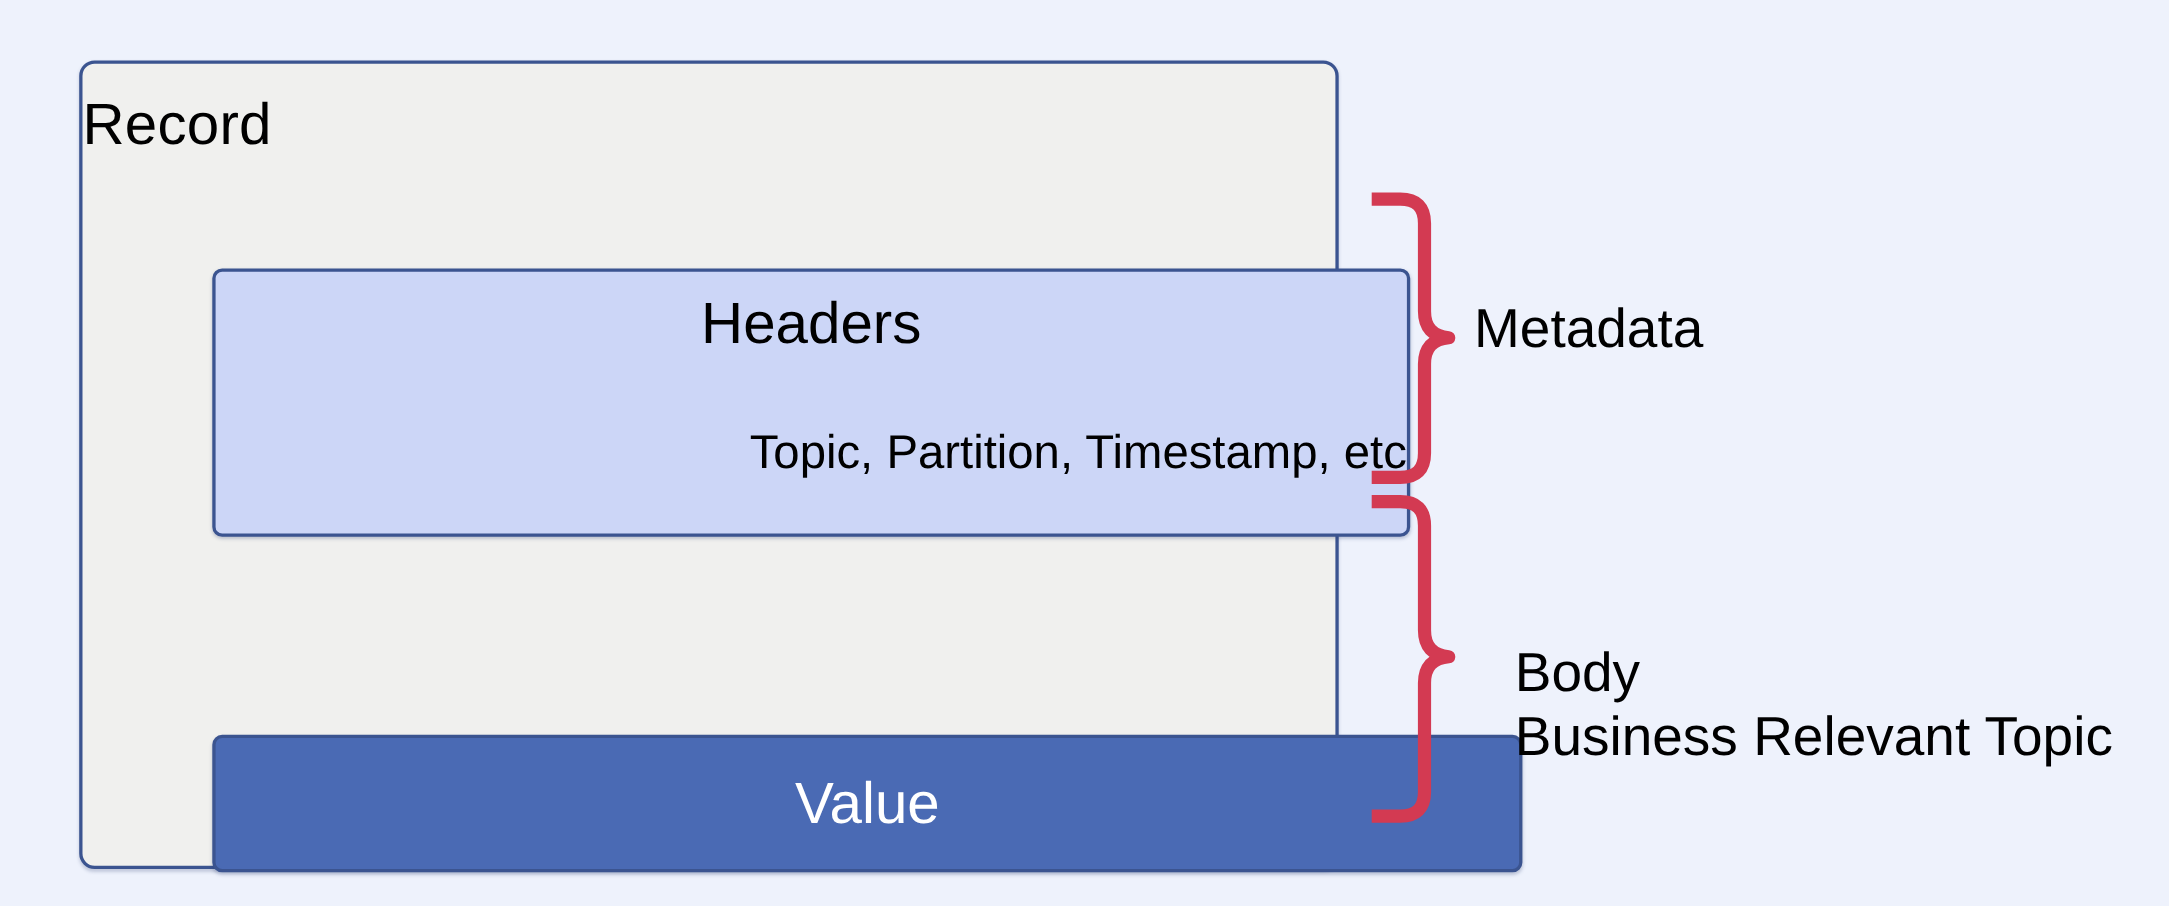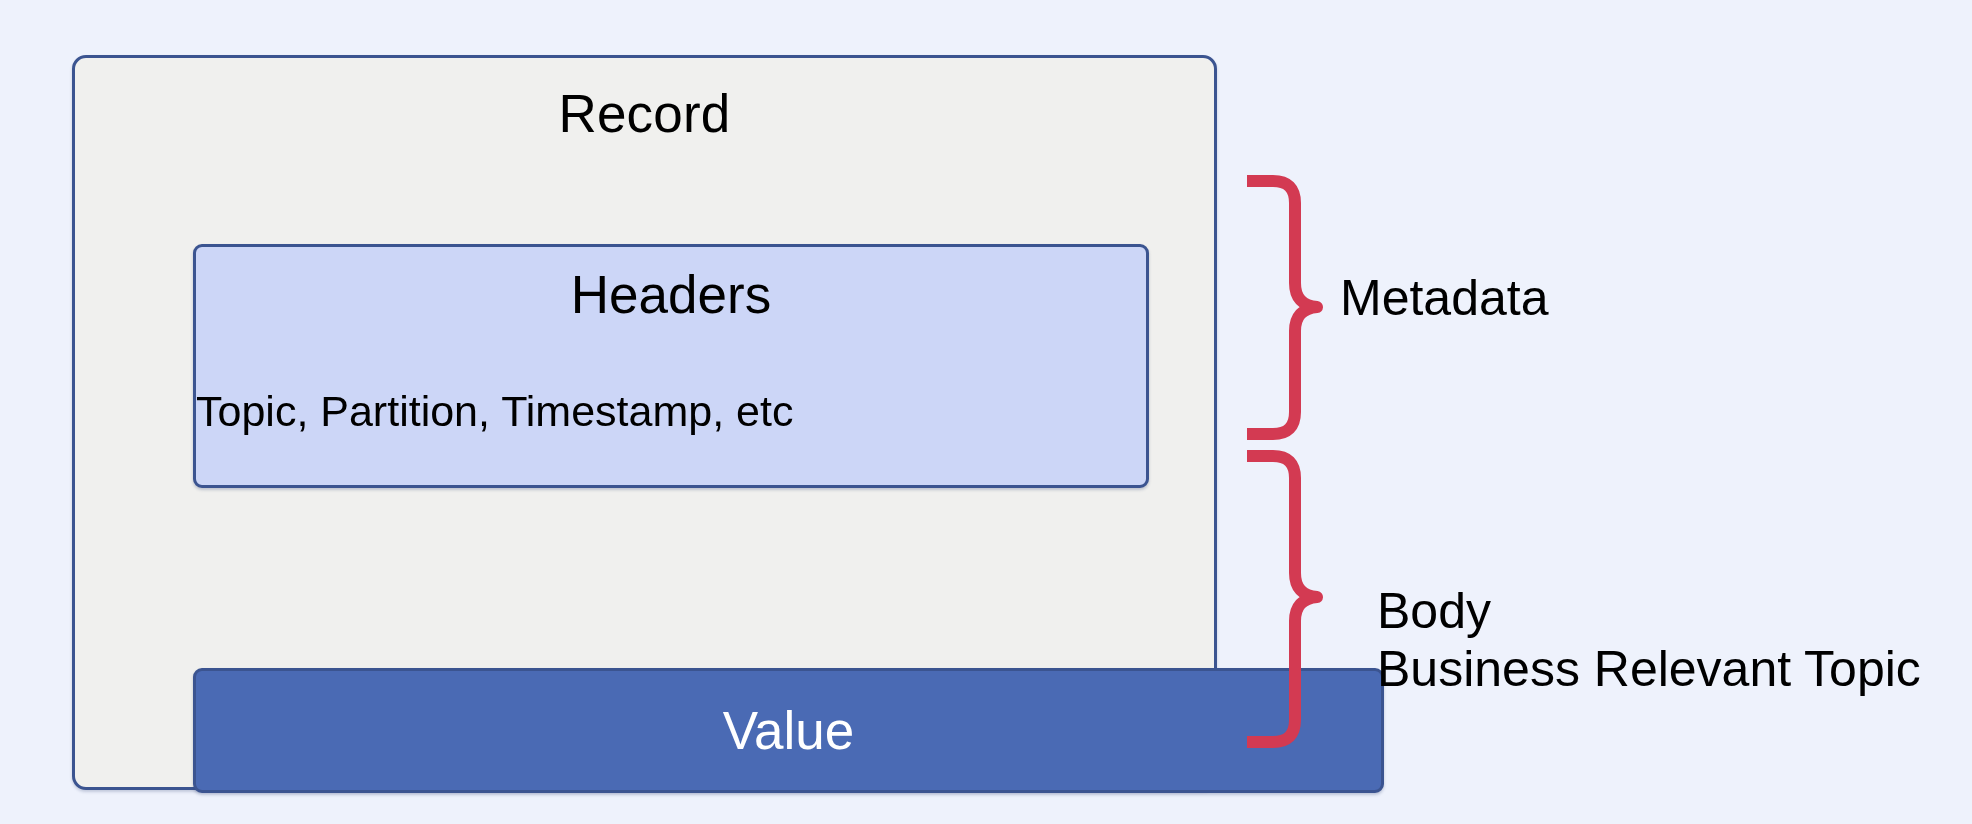--- a/index.html
+++ b/index.html
@@ -34,61 +34,60 @@
     border: 3px solid #3b5490;
     border-radius: 14px;
     box-shadow: 0 2px 3px rgba(40,60,110,0.22);
   }
 
   .record-title {
     position: absolute;
     left: 0;
     top: 28px;
     width: 100%;
-    text-align: center;
     font-size: 53px;
     line-height: 1.05;
     color: #000000;
     letter-spacing: 0.2px;
   }
 
   
   .inner-box {
     position: absolute;
     box-sizing: border-box;
     border: 3px solid #3b5490;
     border-radius: 9px;
     box-shadow: 0 2px 3px rgba(40,60,110,0.25);
   }
 
   .headers-box {
     left: 118px;
     top: 186px;
-    width: 956px;
+    width: 1089px;
     height: 244px;
     background: #ccd6f7;
   }
 
   .headers-title {
     position: absolute;
     left: 0;
     top: 20px;
     width: 100%;
     text-align: center;
     font-size: 53px;
     line-height: 1.05;
     color: #000000;
   }
 
   .headers-sub {
     position: absolute;
     left: 0;
     top: 142px;
     width: 100%;
-    text-align: left;
+    text-align: right;
     font-size: 43px;
     line-height: 1.05;
     color: #000000;
   }
 
   .key-box {
     left: 118px;
     top: 458px;
     width: 1059px;
     height: 125px;

